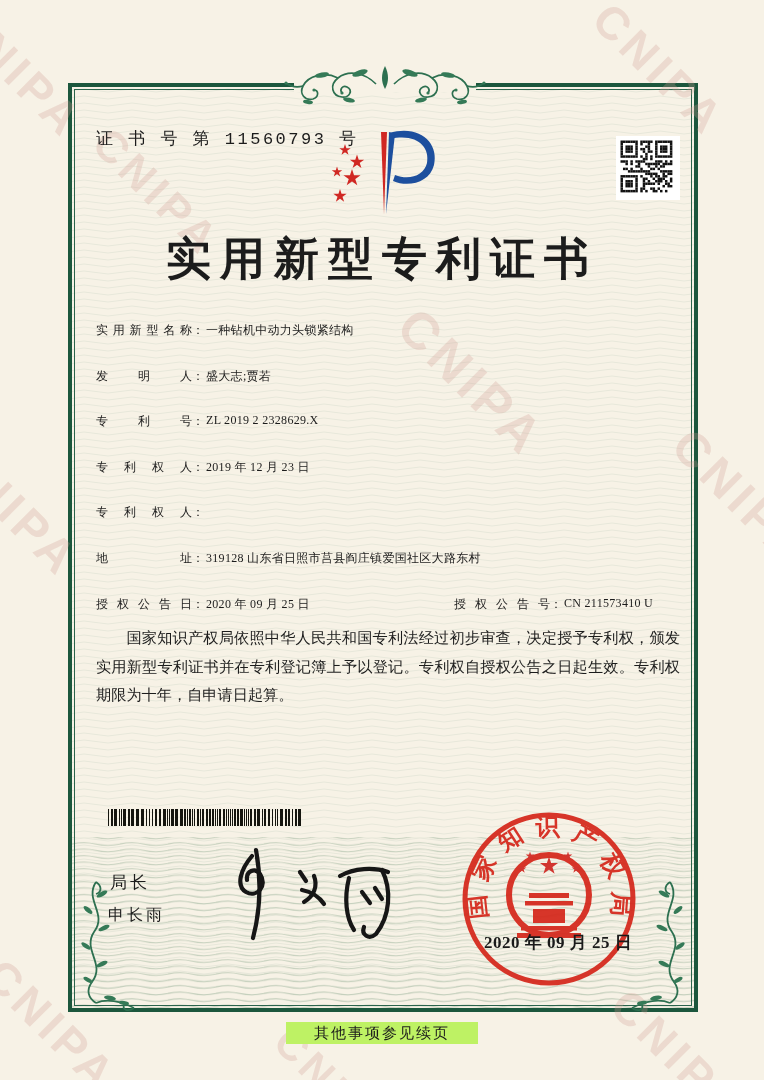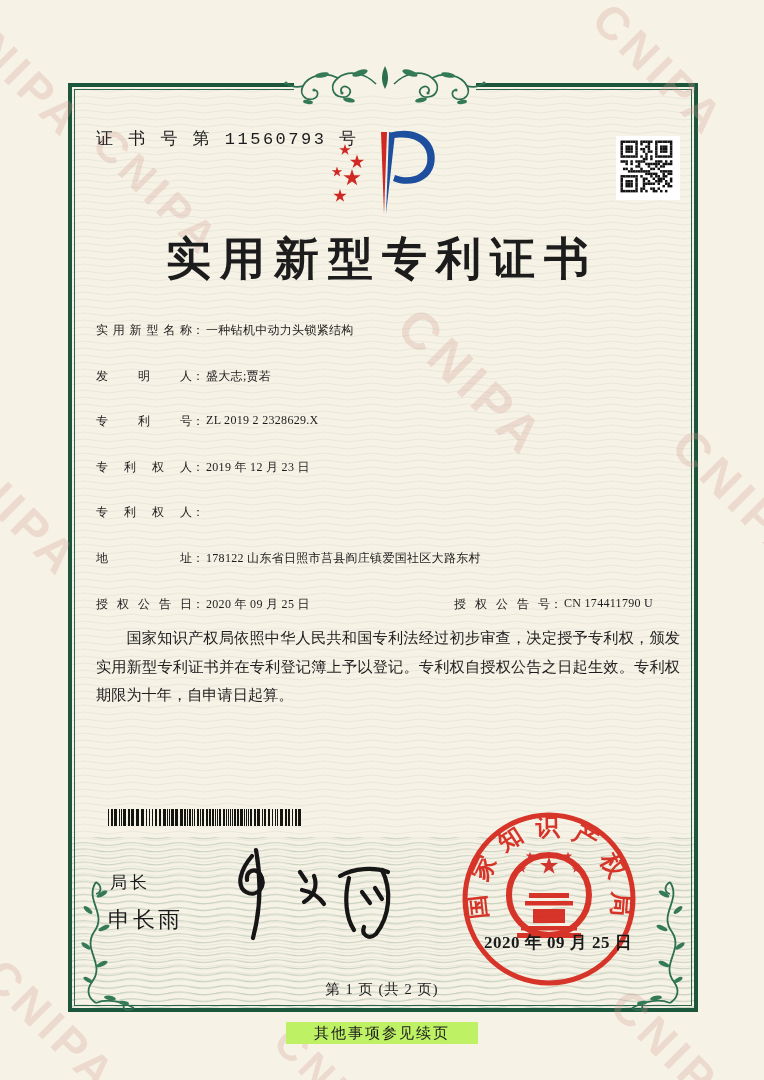--- a/index.html
+++ b/index.html
@@ -23,21 +23,21 @@
   .flabel{display:inline-block;width:96px;text-align:justify;text-align-last:justify;}
   .fcolon{margin-right:2px;}
   .fval{letter-spacing:0.3px;}
   .paras{position:absolute;left:96px;top:624px;width:584px;font-size:15.2px;line-height:28.6px;
          text-align:justify;z-index:3;}
   .paras p{margin:0;text-indent:2em;}
   .barcode{position:absolute;left:108px;top:809px;z-index:3;}
   .sig-title{position:absolute;left:110px;top:871px;font-family:"Liberation Sans","DejaVu Sans",sans-serif;
              font-size:17px;letter-spacing:3px;z-index:3;}
   .sig-name{position:absolute;left:108px;top:905px;font-family:"Liberation Sans","DejaVu Sans",sans-serif;
-            font-size:22px;letter-spacing:3px;z-index:3;}
+            font-size:16px;letter-spacing:3px;z-index:3;}
   .signature{position:absolute;left:222px;top:842px;z-index:4;}
   .seal{position:absolute;left:459px;top:809px;z-index:5;opacity:0.93;}
   .seal-date{position:absolute;left:468px;top:931px;width:180px;text-align:center;font-size:17px;
              font-weight:600;letter-spacing:0.5px;z-index:6;color:#1a1a1a;}
   .footer{position:absolute;left:0;right:0;top:980px;text-align:center;font-size:14.5px;letter-spacing:1px;z-index:3;}
   .cont-note{position:absolute;left:0;right:0;top:1024px;text-align:center;font-size:15px;z-index:3;}
   .cont-note span{background:#bef264;padding:3px 28px;letter-spacing:2px;}
   .qr{position:absolute;left:616px;top:136px;z-index:3;background:#fff;padding:3px;}
   .logo{position:absolute;left:325px;top:120px;z-index:3;}
   .ornament-top{position:absolute;left:272px;top:56px;z-index:3;}
@@ -397,33 +397,33 @@
       <div class="frow">
         <span class="fpair">
           <span class="flabel">专利权人</span>
           <span class="fcolon">：</span>
         </span>
       </div>
       <div class="frow">
         <span class="fpair">
           <span class="flabel">地址</span>
           <span class="fcolon">：</span>
-          <span class="fval">178122 山东省日照市莒县阎庄镇爱国社区大路东村</span>
+          <span class="fval">319128 山东省日照市莒县阎庄镇爱国社区大路东村</span>
         </span>
       </div>
       <div class="frow">
         <span class="fpair pair-fixed">
           <span class="flabel">授权公告日</span>
           <span class="fcolon">：</span>
           <span class="fval">2020 年 09 月 25 日</span>
         </span>
         <span class="fpair">
           <span class="flabel">授权公告号</span>
           <span class="fcolon">：</span>
-          <span class="fval">CN 174411790 U</span>
+          <span class="fval">CN 211573410 U</span>
         </span>
       </div>
     </div>
 
   <div class="paras" id="paras">
       <p>国家知识产权局依照中华人民共和国专利法经过初步审查，决定授予专利权，颁发实用新型专利证书并在专利登记簿上予以登记。专利权自授权公告之日起生效。专利权期限为十年，自申请日起算。</p>
     </div>
 
   <svg class="barcode" id="barcodesvg" width="198" height="17" viewBox="0 0 198 17">
       <rect x="0" y="0" width="1" height="17" fill="#15150f"></rect>
@@ -521,18 +521,17 @@
       <use href="#star" transform="translate(117,60) scale(4.6)"></use>
       <rect x="70" y="84" width="40" height="5"></rect>
       <rect x="66" y="92" width="48" height="4.5"></rect>
       <rect x="74" y="100" width="32" height="14"></rect>
       <rect x="62" y="117" width="56" height="4.5"></rect>
       <rect x="58" y="124" width="64" height="5"></rect>
     </g>
   </svg>
   <div class="seal-date">2020 年 09 月 25 日</div>
 
-  <div class="footer">第 1 页 (共 2 页)</div>
   <div class="cont-note">
     <span>其他事项参见续页</span>
   </div>
 
 </div>
 
 </body></html>

